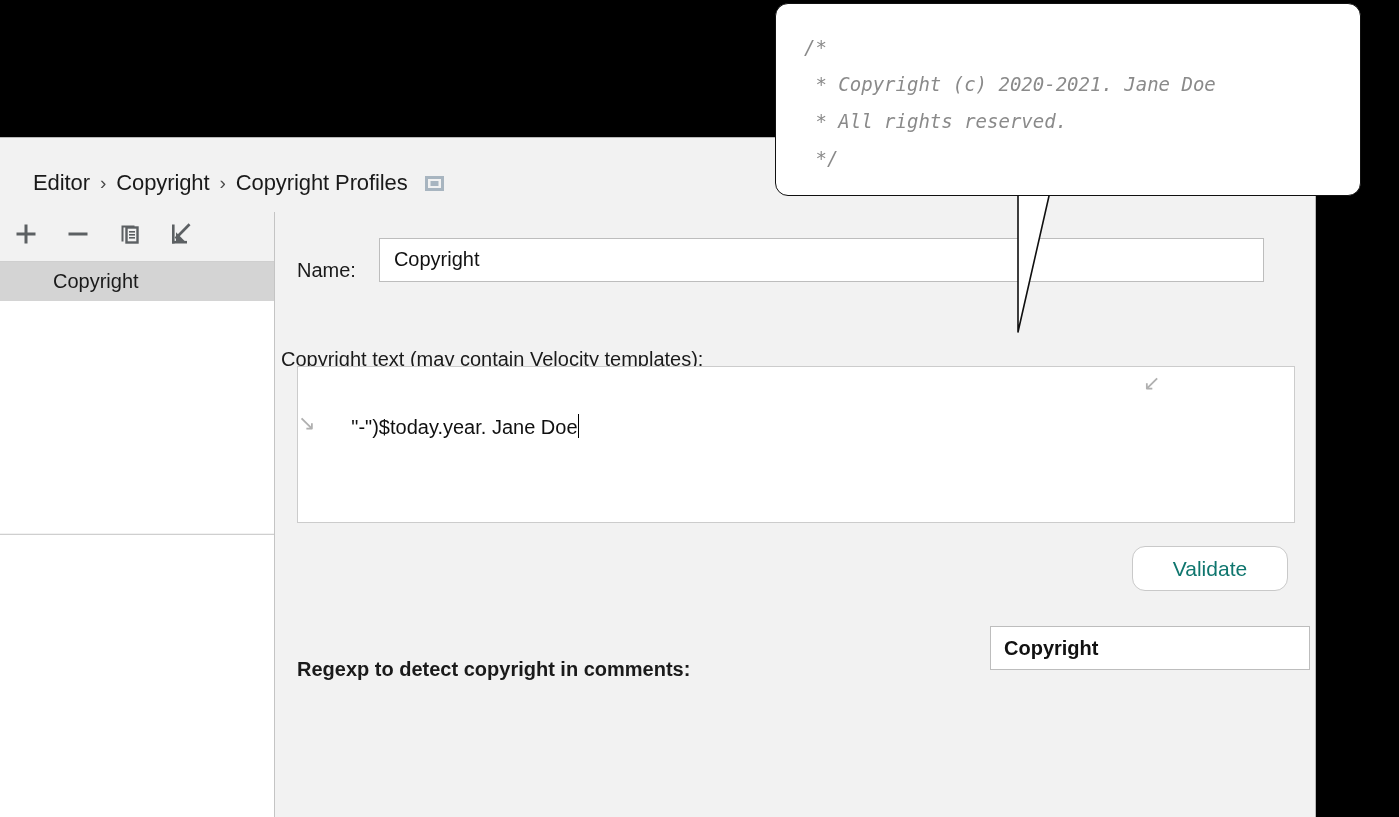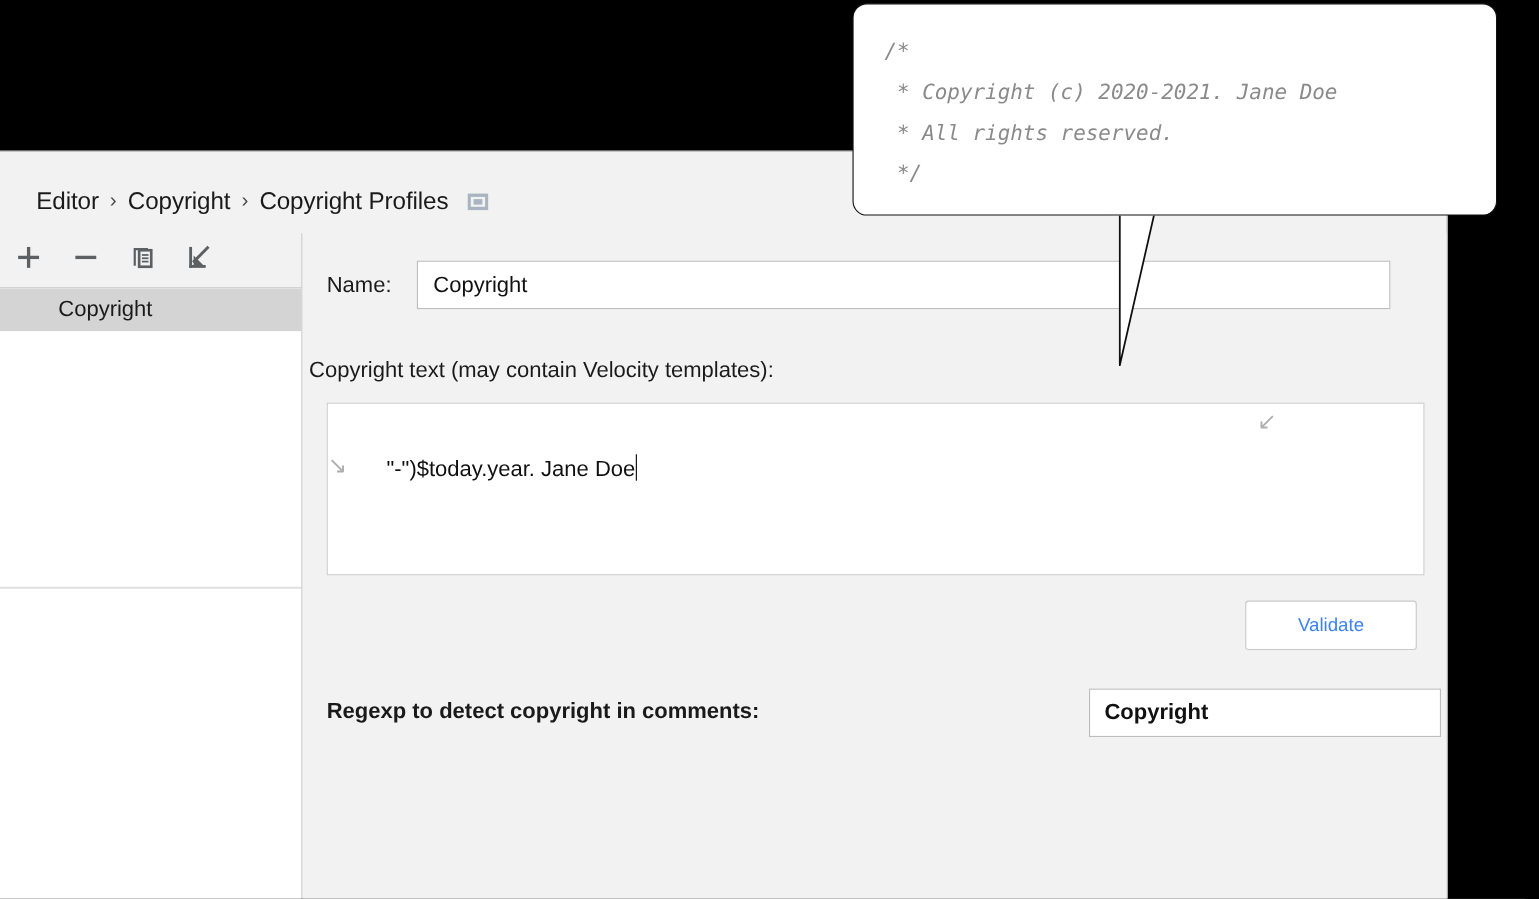--- a/index.html
+++ b/index.html
@@ -137,20 +137,21 @@
     position: absolute;
     left: 22px;
     top: 25px;
     display: flex;
     align-items: center;
   }
   .form-label {
     font-size: 20px;
     color: #1a1a1a;
     white-space: nowrap;
+    margin-top: 22px;
   }
   #name-input {
     margin-left: 23px;
     width: 885px;
     height: 44px;
     background: #ffffff;
     border: 1px solid #bdbdbd;
     box-sizing: border-box;
     display: flex;
     align-items: center;
@@ -205,27 +206,27 @@
   }
 
   #validate-button {
     position: absolute;
     left: 857px;
     top: 334px;
     width: 156px;
     height: 45px;
     background: #ffffff;
     border: 1px solid #c9c9c9;
-    border-radius: 3px;
+    border-radius: 13px;
     box-sizing: border-box;
     display: flex;
     align-items: center;
     justify-content: center;
-    font-size: 17px;
-    color: #3b82f6;
+    font-size: 21px;
+    color: #0f766e;
     cursor: default;
   }
 
   #regexp-row {
     position: absolute;
     left: 22px;
     top: 414px;
     width: 1000px;
     height: 44px;
     font-weight: bold;

